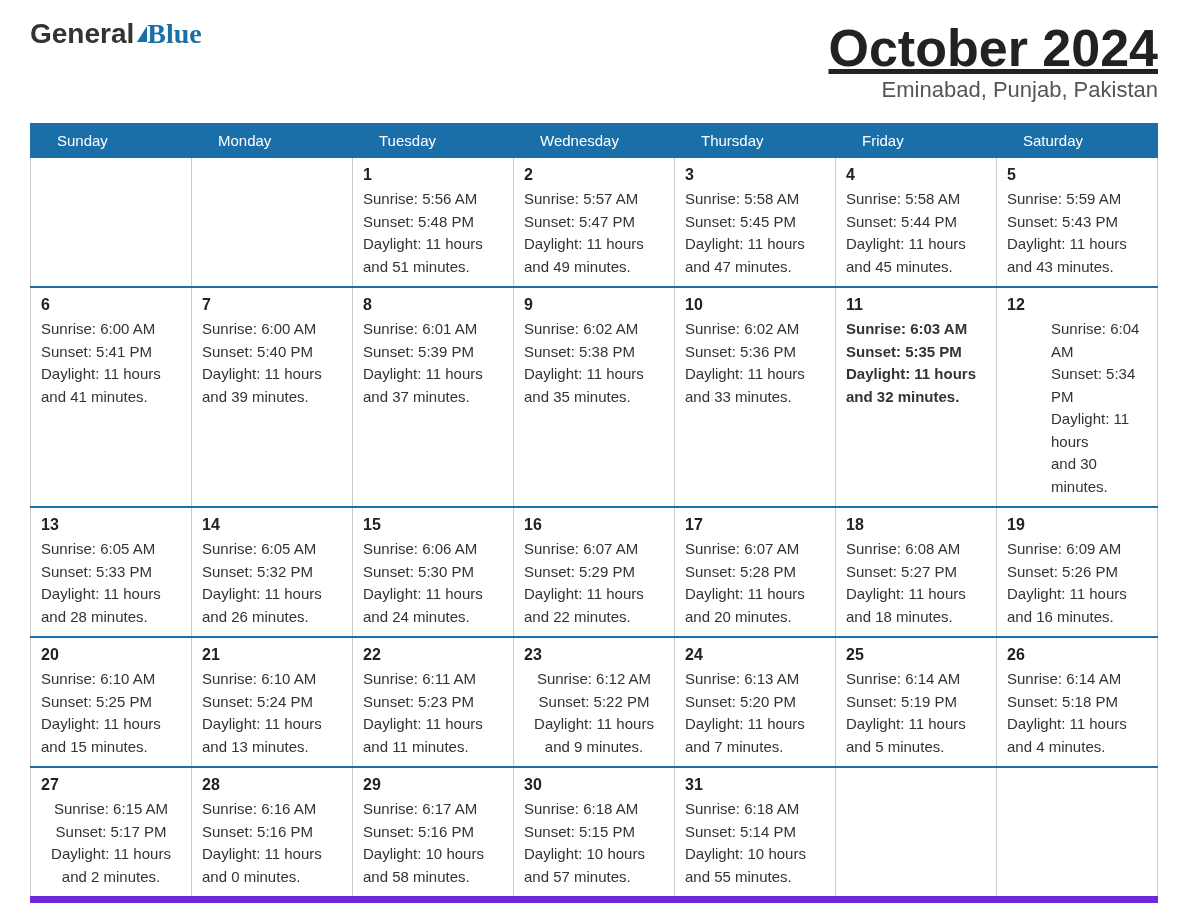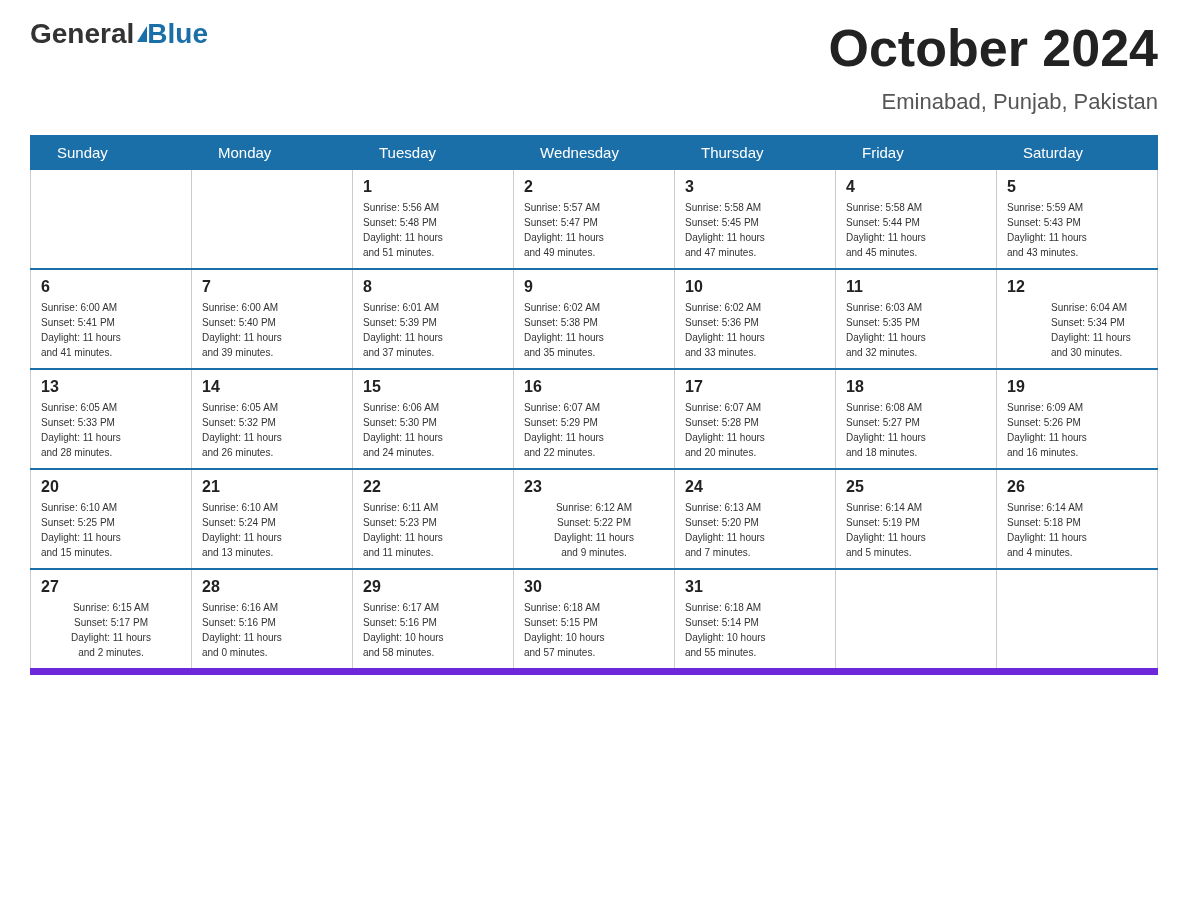--- a/index.html
+++ b/index.html
@@ -25,43 +25,45 @@
       font-size: 28px;
       font-weight: bold;
       color: #333;
       line-height: 1;
     }
     .logo-blue {
       font-size: 28px;
       font-weight: bold;
       color: #1a6fa8;
       line-height: 1;
+      font-family: Liberation Serif, serif;
     }
     .logo-triangle {
       display: inline-block;
       width: 0;
       height: 0;
       border-left: 10px solid transparent;
       border-bottom: 16px solid #1a6fa8;
       margin-left: 3px;
       vertical-align: middle;
     }
     .title-block {
       text-align: right;
     }
     .month-title {
       font-size: 52px;
       font-weight: bold;
       color: #222;
       line-height: 1.1;
+      text-decoration: underline;
     }
     .location {
       font-size: 22px;
       color: #555;
-      margin-top: 12px;
+      margin-top: 0;
     }
     .calendar {
       width: 100%;
       border-collapse: collapse;
       border: 1px solid #aaa;
     }
     .calendar th {
       background-color: #1a6fa8;
       color: #fff;
       font-size: 15px;
@@ -80,21 +82,21 @@
       color: #333;
     }
     .day-num {
       font-size: 16px;
       font-weight: bold;
       color: #222;
       margin-bottom: 4px;
       display: block;
     }
     .day-info {
-      font-size: 10px;
+      font-size: 15px;
       color: #333;
       line-height: 1.5;
     }
     .calendar tr td {
       border-bottom: 2px solid #1a6fa8;
     }
     .calendar tbody tr:last-child td {
       border-bottom: 7px solid #6d28d9;
     }
     .empty {
@@ -201,21 +203,21 @@
         </td>
         <td>
           <span class="day-num">10</span>
           <div class="day-info" style="white-space: pre-line;">Sunrise: 6:02 AM
 Sunset: 5:36 PM
 Daylight: 11 hours
 and 33 minutes.</div>
         </td>
         <td>
           <span class="day-num">11</span>
-          <div class="day-info" style="white-space: pre-line;">Sunrise: 6:03 AM
+          <div class="day-info" style="white-space: pre-line; font-weight: bold;">Sunrise: 6:03 AM
 Sunset: 5:35 PM
 Daylight: 11 hours
 and 32 minutes.</div>
         </td>
         <td>
           <span class="day-num">12</span>
           <div class="day-info" style="white-space: pre-line; margin-left: 44px;">Sunrise: 6:04 AM
 Sunset: 5:34 PM
 Daylight: 11 hours
 and 30 minutes.</div>

